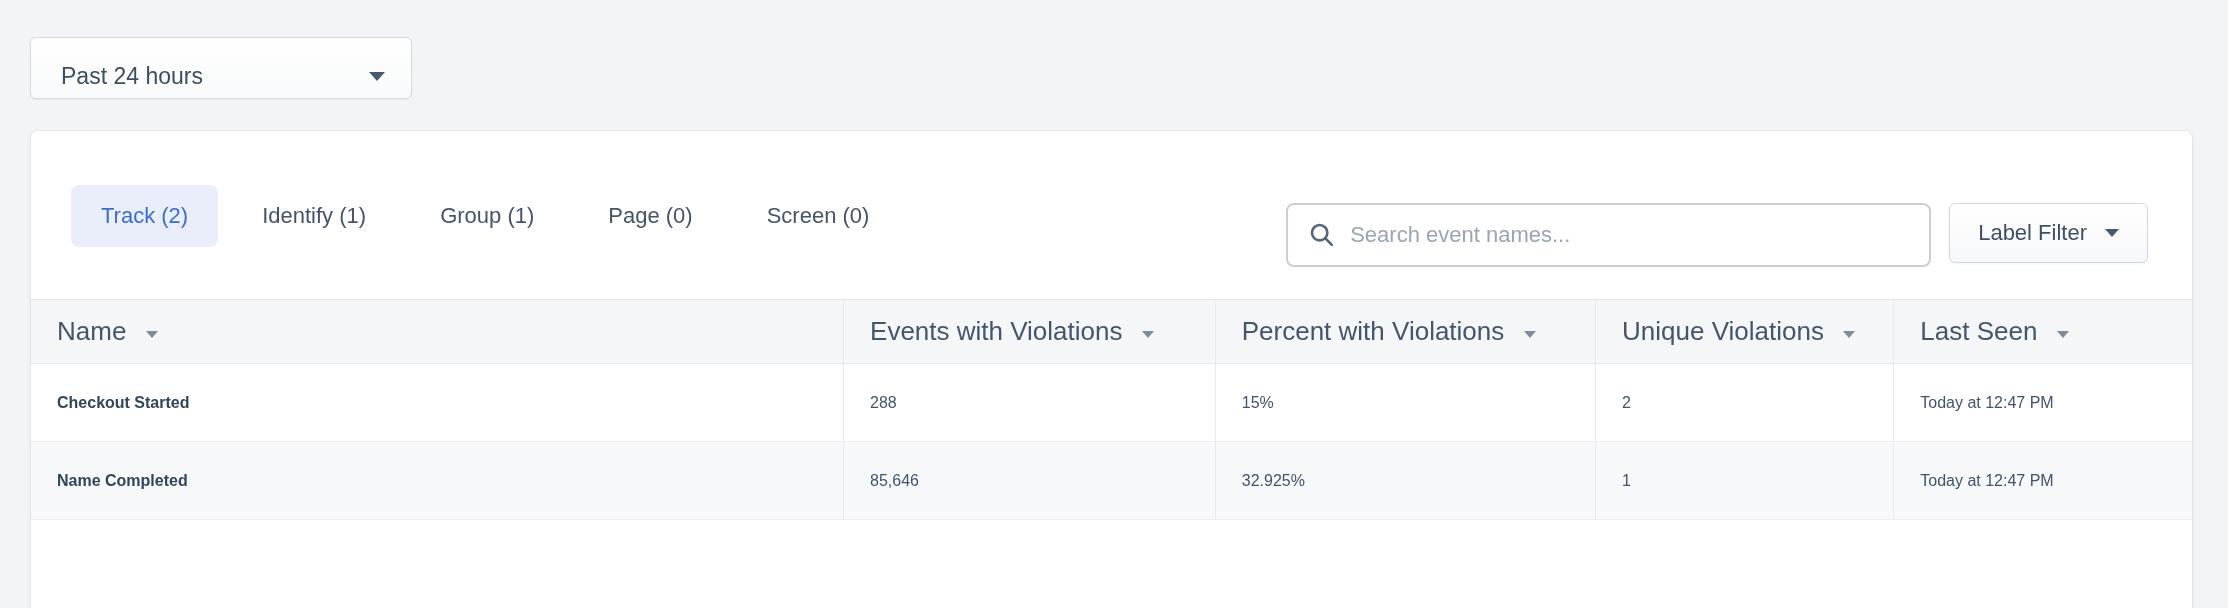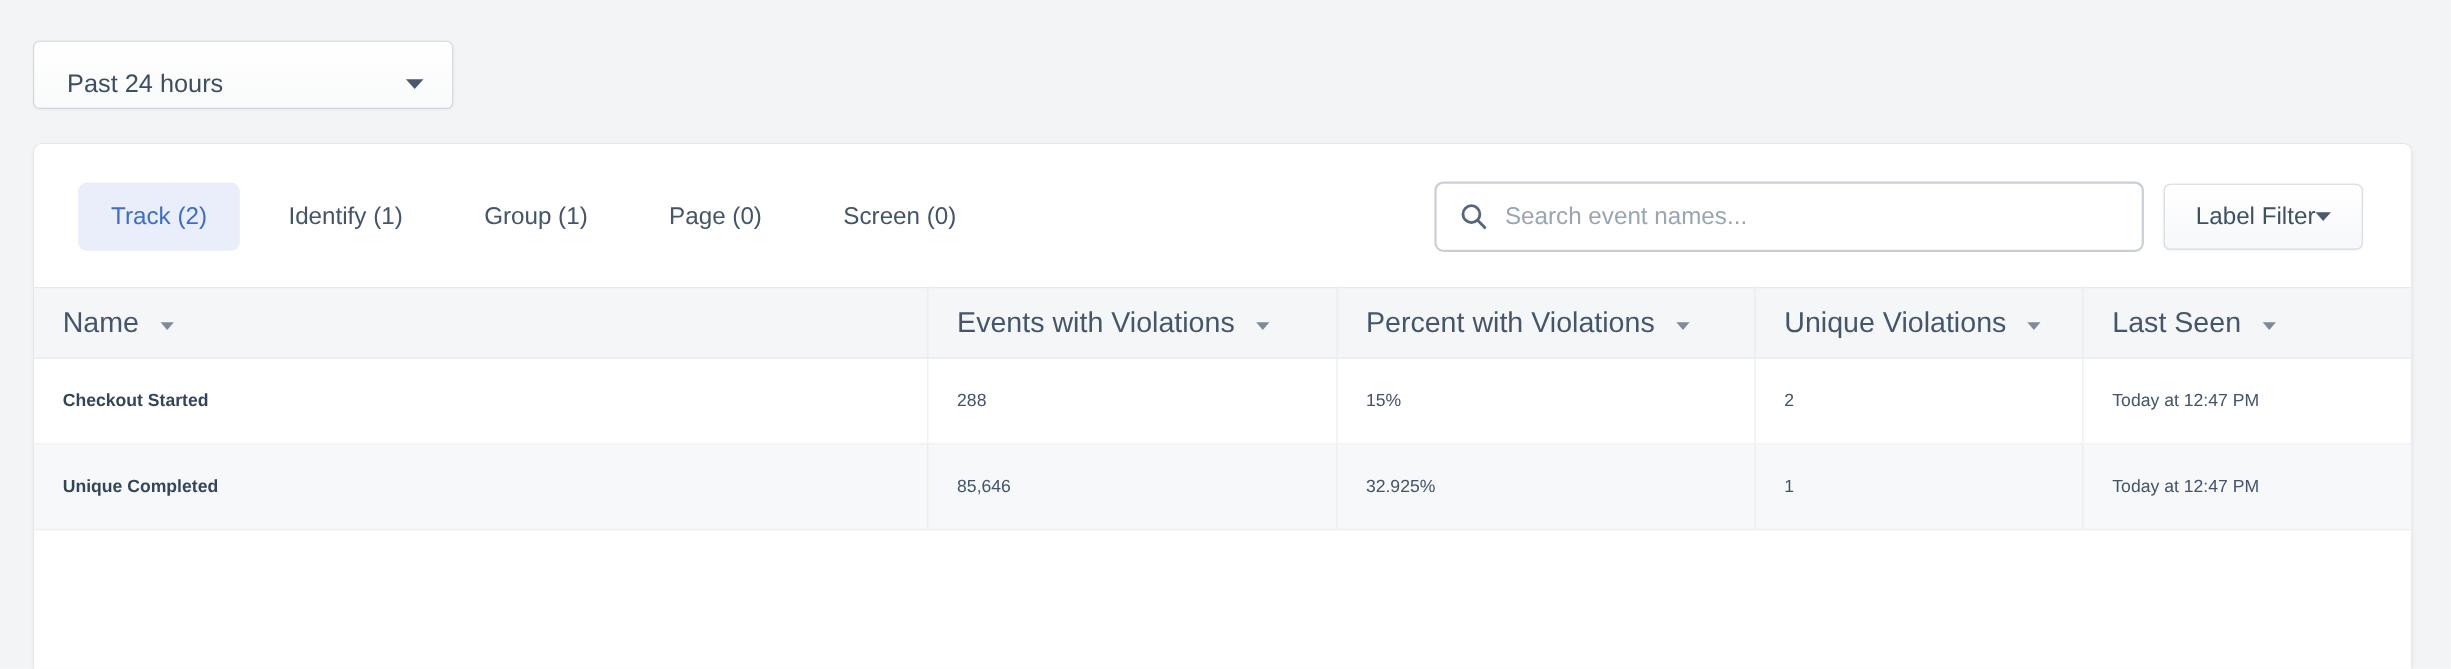--- a/index.html
+++ b/index.html
@@ -70,21 +70,21 @@
   .tab {
     height:62px; line-height:62px;
     padding:0 30px;
     border:none; background:transparent;
     border-radius:8px;
     font-family:inherit; font-size:22px; color:#44546a;
     cursor:pointer; white-space:nowrap;
   }
   .tab.active { background: var(--accent-bg); color: var(--accent); }
 
-  .header-right { display:flex; align-items:center; gap:18px; }
+  .header-right { display:flex; align-items:flex-start; gap:18px;margin-top:38px; }
   .search-box {
     width:645px; height:64px;
     border:2px solid var(--search-border);
     border-radius:8px;
     background:#fff;
     display:flex; align-items:center;
     padding:0 18px 0 20px;
   }
   .search-box svg { flex:0 0 auto; margin-right:14px; }
   .search-box input {
@@ -92,21 +92,21 @@
     font-family:inherit; font-size:22px; color:var(--text);
     background:transparent;
   }
   .search-box input::placeholder { color: var(--text-muted); }
   .filter-btn {
     height:60px; padding:0 28px;
     background: linear-gradient(#ffffff, #f7f8fa);
     border:1px solid var(--control-border);
     border-radius:6px;
     box-shadow: 0 1px 2px rgba(20,30,50,0.05);
-    display:flex; align-items:center; 
+    display:flex; align-items:center; gap:18px;
     font-family:inherit; font-size:22px; color:#3f5065;
     cursor:pointer; white-space:nowrap;
   }
   .filter-btn .caret { color:#4a5a6e; border-left-width:7px; border-right-width:7px; border-top-width:8px; }
 
   
   table { width:100%; border-collapse:collapse; table-layout:fixed; }
   thead th {
     background: var(--header-bg);
     border-top:1px solid var(--border);
@@ -200,21 +200,21 @@
 
           <tr class="table-row">
             <td class="name-cell">Checkout Started</td>
             <td>288</td>
             <td>15%</td>
             <td>2</td>
             <td>Today at 12:47 PM</td>
           </tr>
 
           <tr class="table-row">
-            <td class="name-cell">Unique Completed</td>
+            <td class="name-cell">Name Completed</td>
             <td>85,646</td>
             <td>32.925%</td>
             <td>1</td>
             <td>Today at 12:47 PM</td>
           </tr>
         </tbody>
     </table>
 
   </div>
 </div>

